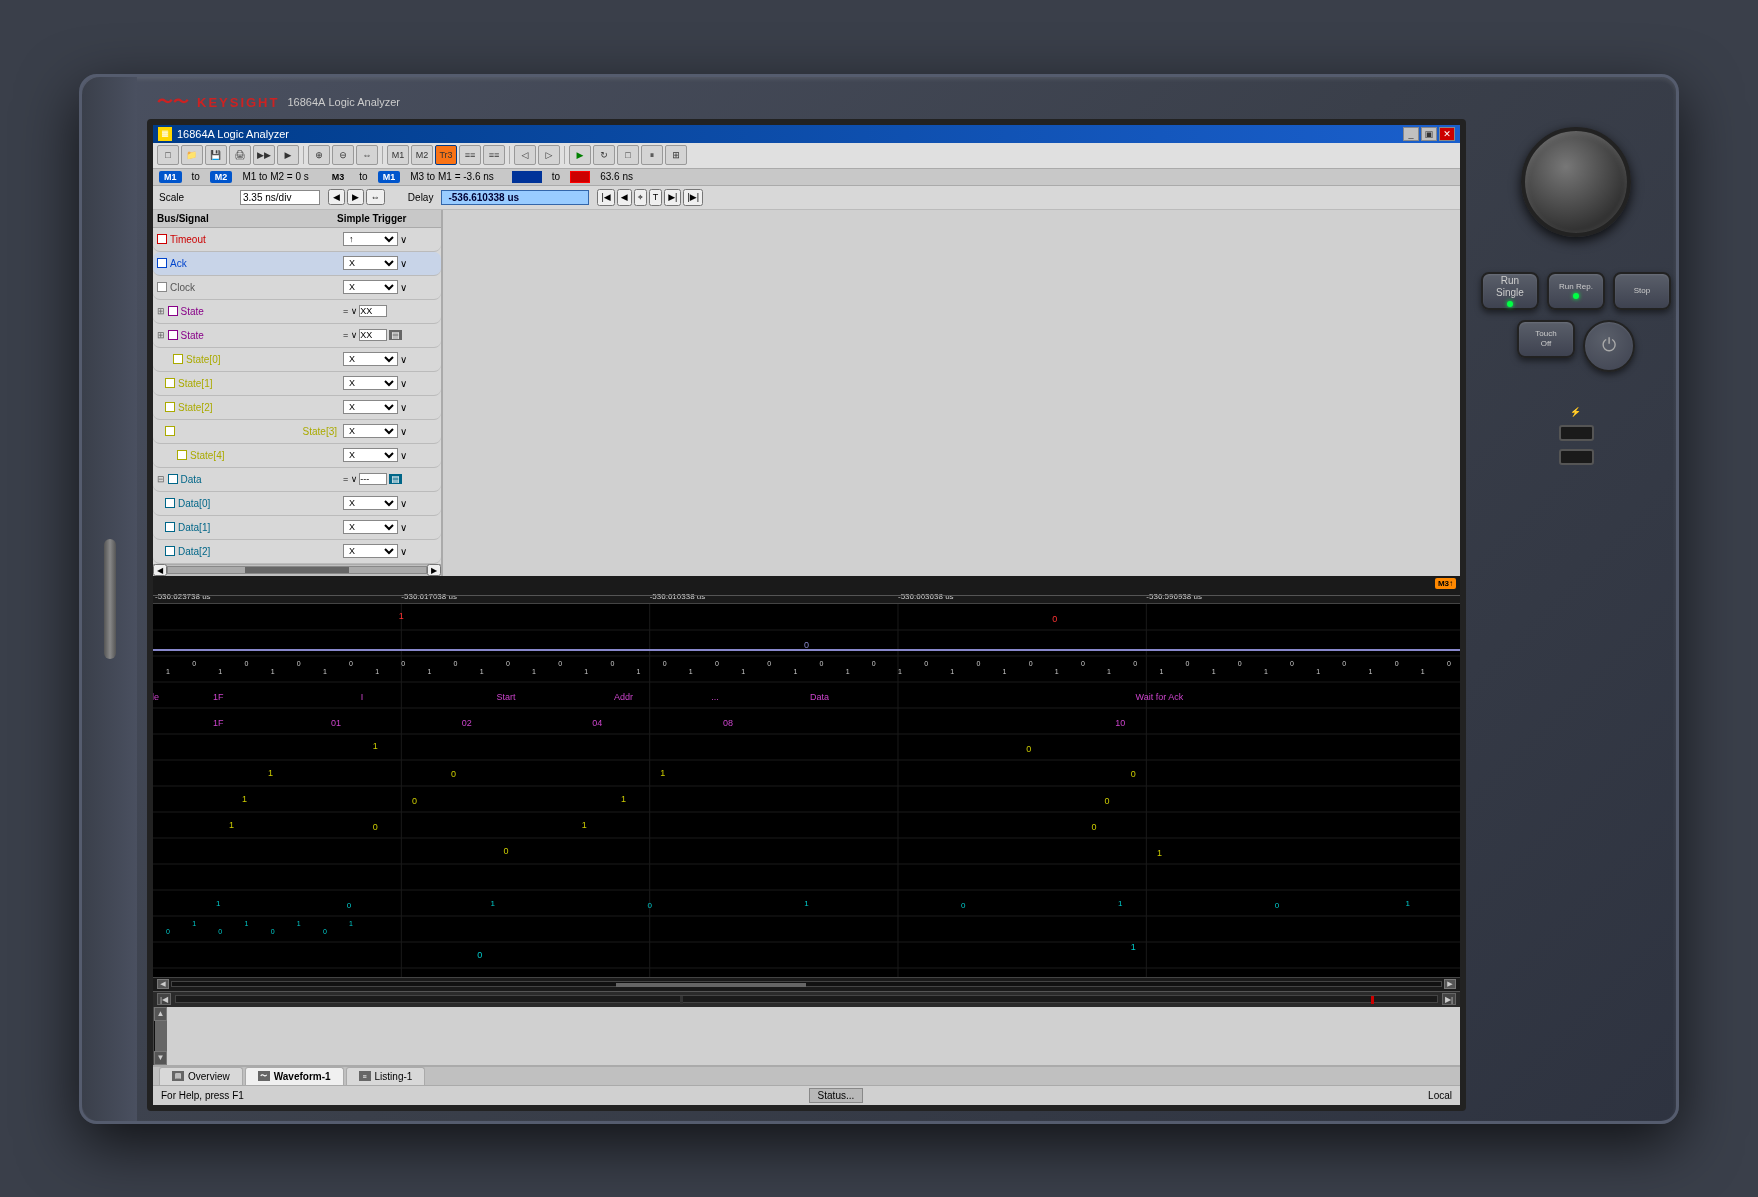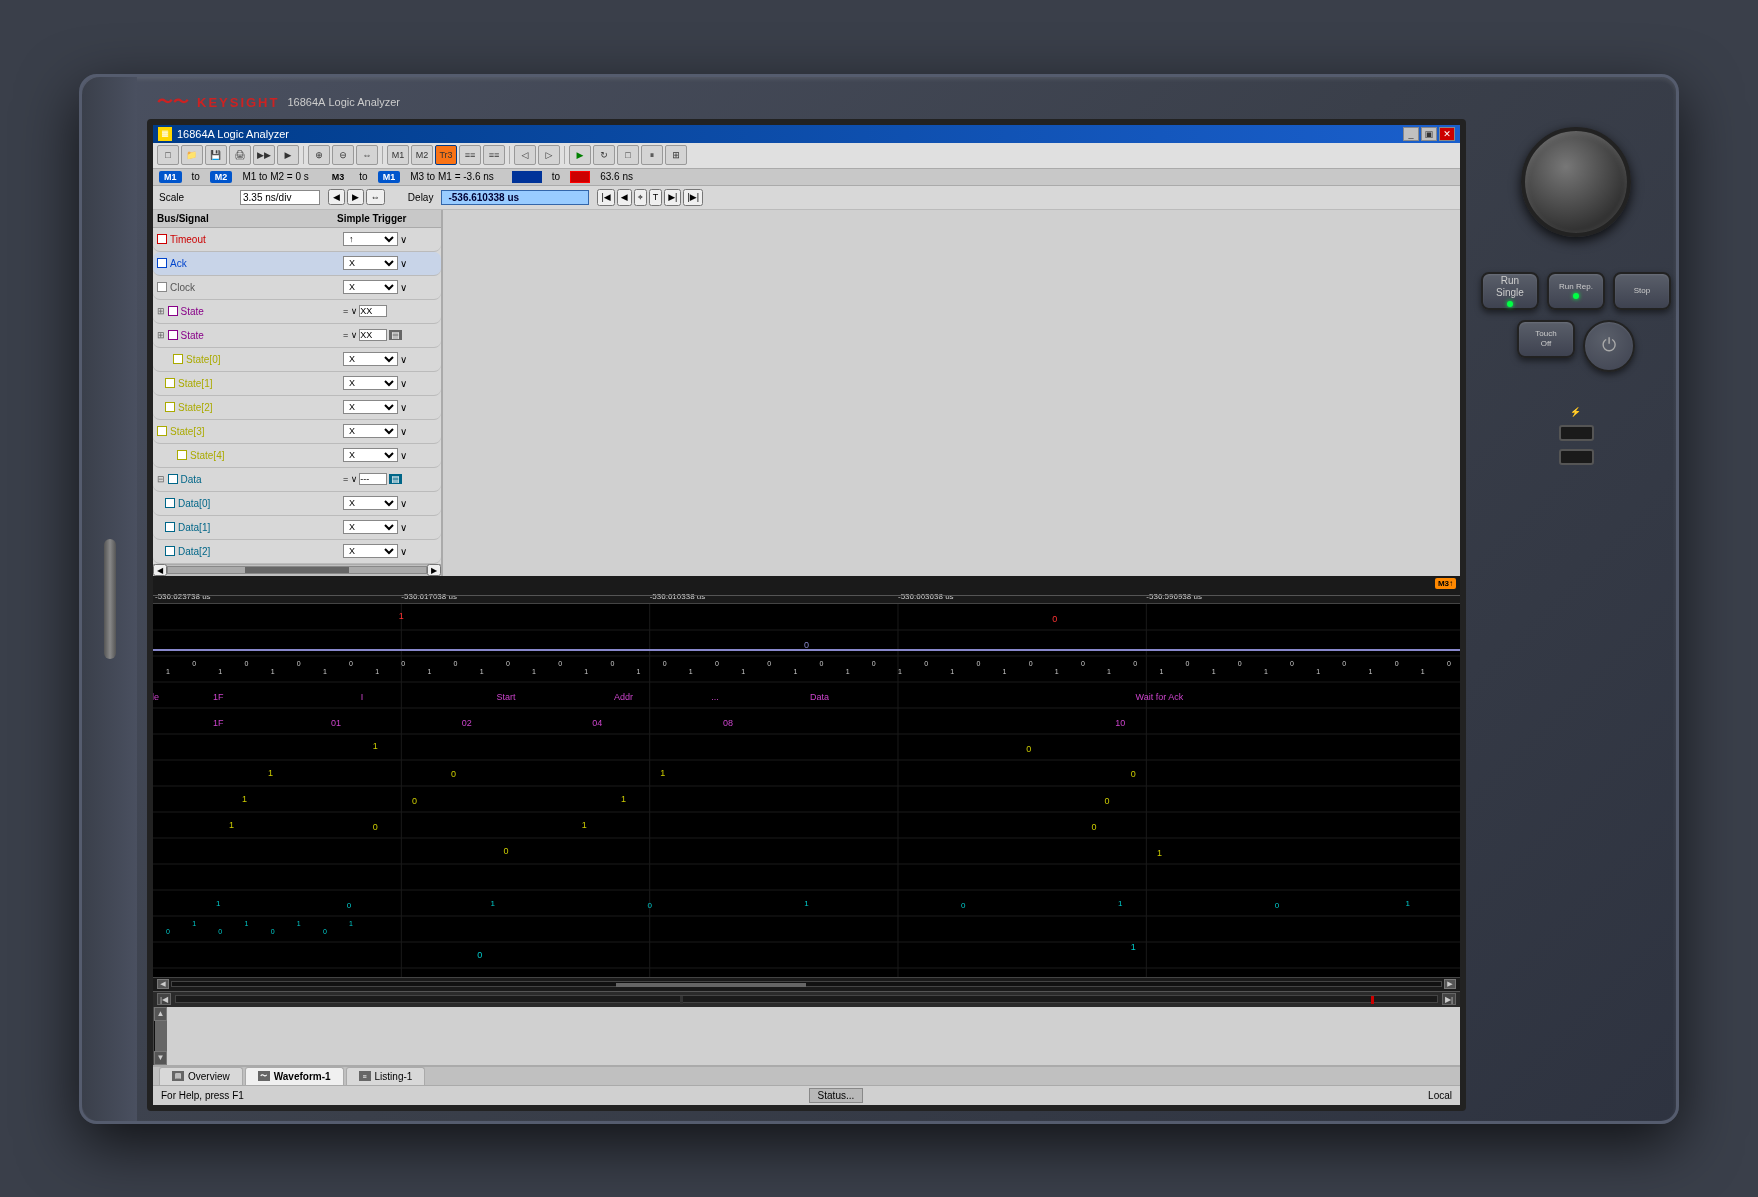--- a/index.html
+++ b/index.html
@@ -739,21 +739,21 @@
               <div class="signal-icon" style="border-color:#aaaa00;"></div>
               <span style="color:#aaaa00;">State[2]</span>
             </div>
             <div class="signal-trigger">
               <select class="trigger-select"><option>X</option></select>
               <span>∨</span>
             </div>
           </div>
 
           <div class="signal-row">
-            <div class="signal-name" style="padding-left:4px;">
+            <div class="signal-name" style="padding-left:12px;justify-content:space-between;">
               <div class="signal-icon" style="border-color:#aaaa00;"></div>
               <span style="color:#aaaa00;">State[3]</span>
             </div>
             <div class="signal-trigger">
               <select class="trigger-select"><option>X</option></select>
               <span>∨</span>
             </div>
           </div>
 
           <div class="signal-row">

